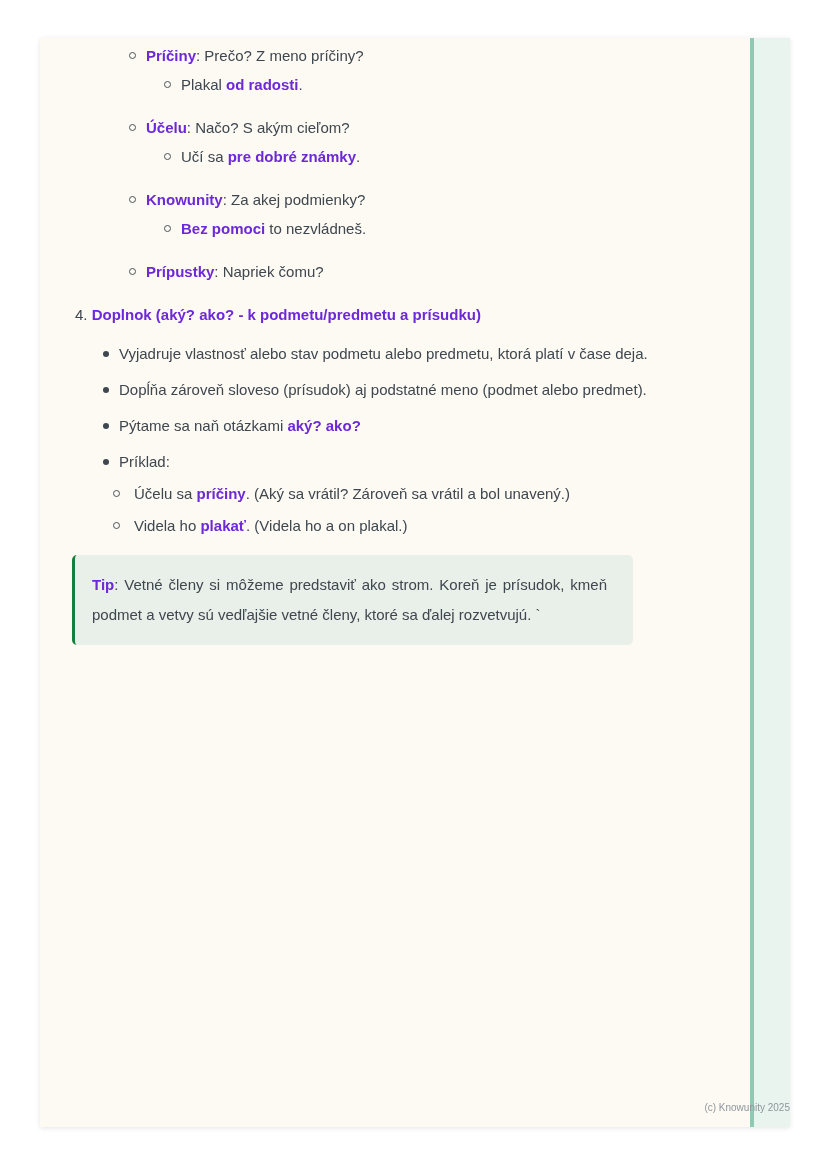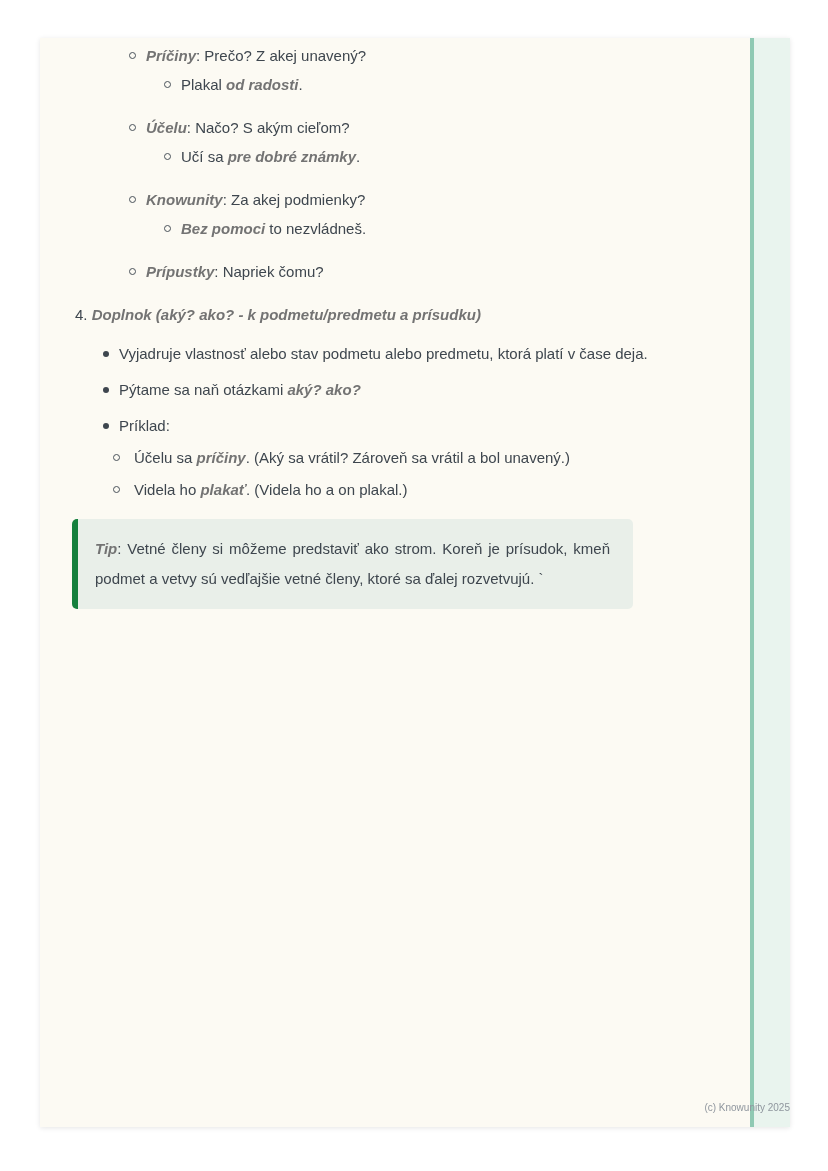--- a/index.html
+++ b/index.html
@@ -25,21 +25,21 @@
     z-index: 1;
   }
   .content {
     position: relative;
     z-index: 2;
     padding: 4px 60px 0 35px;
     color: #3e464e;
     font-size: 15px;
     line-height: 27px;
   }
-  b { font-weight: 700; color: #737373; font-style: italic; }
+  b { font-weight: 700; color: #6d28d9; }
 
   
   .line { position: relative; }
   .nowrap { white-space: nowrap; }
   .ring { padding-left: 18px; }
   .ring::before {
     content: "";
     position: absolute;
     left: 1px; top: 10px;
     width: 5px; height: 5px;
@@ -74,21 +74,21 @@
   .points > li { margin-bottom: 9px; max-width: 545px; }
   .points .sub-examples { margin-left: 9px; margin-top: 5px; }
   .points .sub-examples > li { margin-bottom: 5px; max-width: none; }
   .points .sub-examples .ring { padding-left: 22px; }
 
   
   .tip {
     margin: 16px 0 0 -3px;
     width: 561px;
     background: #e9efe9;
-    border-left: 6px solid #15803d;
+    border-left: 3px solid #15803d;
     border-radius: 5px;
     padding: 15px 22px 15px 17px;
   }
   .tip-text {
     width: 515px;
     text-align: justify;
     line-height: 30px;
   }
 
   .footer {
@@ -102,21 +102,21 @@
 </head>
 <body>
 
 <div class="page">
   <div class="stripe"></div>
 
   <div class="content">
 
     <ul class="outline">
       <li>
-        <div class="line ring nowrap"><b>Príčiny</b><span>: Prečo? Z akej unavený?</span></div>
+        <div class="line ring nowrap"><b>Príčiny</b><span>: Prečo? Z meno príčiny?</span></div>
         <ul class="sub">
           <li class="line ring nowrap"><span>Plakal </span><b>od radosti</b><span>.</span></li>
         </ul>
       </li>
       <li>
         <div class="line ring nowrap"><b>Účelu</b><span>: Načo? S akým cieľom?</span></div>
         <ul class="sub">
           <li class="line ring nowrap"><span>Učí sa </span><b>pre dobré známky</b><span>.</span></li>
         </ul>
       </li>
@@ -128,20 +128,21 @@
       </li>
       <li>
         <div class="line ring nowrap"><b>Prípustky</b><span>: Napriek čomu?</span></div>
       </li>
     </ul>
 
     <div class="heading"><span>4. </span><b>Doplnok (aký? ako? - k podmetu/predmetu a prísudku)</b></div>
 
     <ul class="points">
       <li class="line disc"><span>Vyjadruje vlastnosť alebo stav podmetu alebo predmetu, ktorá platí v čase deja.</span></li>
+      <li class="line disc"><span>Dopĺňa zároveň sloveso (prísudok) aj podstatné meno (podmet alebo predmet).</span></li>
       <li class="line disc nowrap"><span>Pýtame sa naň otázkami </span><b>aký? ako?</b></li>
       <li>
         <div class="line disc nowrap"><span>Príklad:</span></div>
         <ul class="sub-examples">
           <li class="line ring nowrap"><span>Účelu sa </span><b>príčiny</b><span>. (Aký sa vrátil? Zároveň sa vrátil a bol unavený.)</span></li>
           <li class="line ring nowrap"><span>Videla ho </span><b>plakať</b><span>. (Videla ho a on plakal.)</span></li>
         </ul>
       </li>
     </ul>
 

